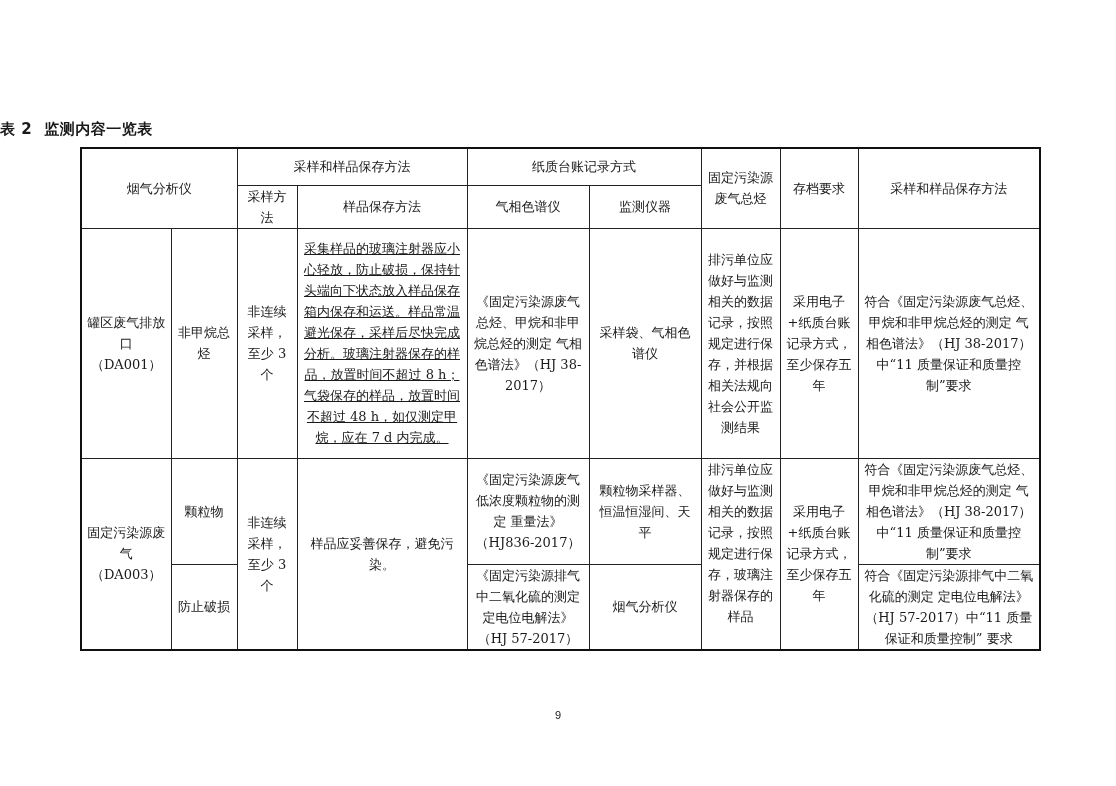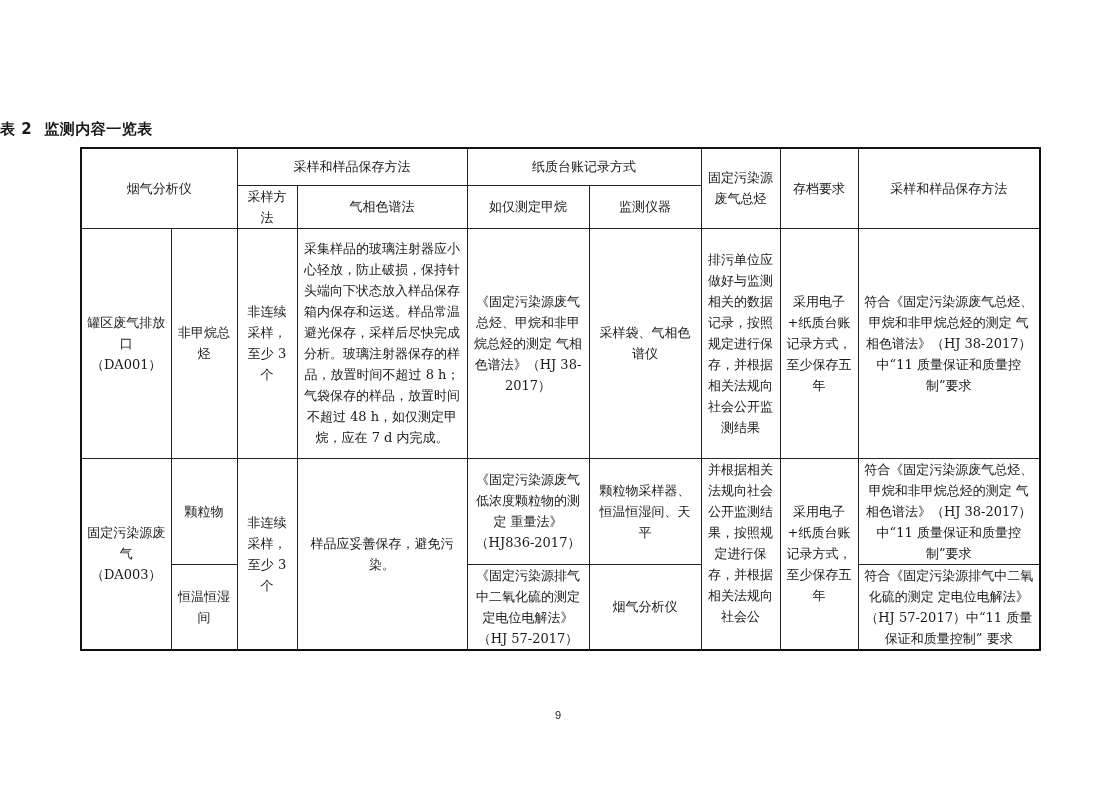--- a/index.html
+++ b/index.html
@@ -8,21 +8,21 @@
   .caption { position: absolute; top: 120px; left: 0; width: 1116px; text-align: left;
              font-size: 15px; font-weight: bold; letter-spacing: 0.5px;
              font-family: "DejaVu Sans", "Liberation Sans", sans-serif; }
   .caption .num { margin-right: 12px; }
   table.main { position: absolute; left: 80px; top: 147px; width: 959px; border-collapse: collapse;
                table-layout: fixed; font-size: 13px; line-height: 21px; }
   table.main td, table.main th { border: 1px solid #222; text-align: center; vertical-align: middle;
                padding: 0 4px; font-weight: normal; }
   table.main th { font-family: "DejaVu Sans", "Liberation Sans", sans-serif; font-size: 13px; }
   table.main { border: 2px solid #111; }
-  .left-text { text-align: center; }
+  .left-text { text-align: center; text-decoration: underline; }
   .page-num { position: absolute; top: 709px; left: 0; width: 1116px; text-align: center;
               font-size: 11px; font-family: "Liberation Sans", sans-serif; }
 </style>
 </head>
 <body>
 
 <div class="caption">
   <span class="num">表 2</span><span>监测内容一览表</span>
 </div>
 
@@ -42,22 +42,22 @@
       <tr style="height:37px">
     <th colspan="2" rowspan="2">烟气分析仪</th>
     <th colspan="2">采样和样品保存方法</th>
     <th colspan="2">纸质台账记录方式</th>
     <th rowspan="2">固定污染源废气总烃</th>
     <th rowspan="2">存档要求</th>
     <th rowspan="2">采样和样品保存方法</th>
   </tr>
   <tr style="height:43px">
     <th>采样方法</th>
-    <th>气相色谱法</th>
-    <th>如仅测定甲烷</th>
+    <th>样品保存方法</th>
+    <th>气相色谱仪</th>
     <th>监测仪器</th>
   </tr>
 
   <tr style="height:230px">
     <td>罐区废气排放口（DA001）</td>
     <td>非甲烷总烃</td>
     <td>非连续采样，至少 3 个</td>
     <td class="left-text">采集样品的玻璃注射器应小心轻放，防止破损，保持针头端向下状态放入样品保存箱内保存和运送。样品常温避光保存，采样后尽快完成分析。玻璃注射器保存的样品，放置时间不超过 8 h；气袋保存的样品，放置时间不超过 48 h，如仅测定甲烷，应在 7 d 内完成。</td>
     <td>《固定污染源废气总烃、甲烷和非甲烷总烃的测定 气相色谱法》（HJ 38-2017）</td>
     <td>采样袋、气相色谱仪</td>
@@ -66,26 +66,26 @@
     <td>符合《固定污染源废气总烃、甲烷和非甲烷总烃的测定 气相色谱法》（HJ 38-2017）中“11 质量保证和质量控制”要求</td>
   </tr>
 
   <tr style="height:103px">
     <td rowspan="2">固定污染源废气（DA003）</td>
     <td>颗粒物</td>
     <td rowspan="2">非连续采样，至少 3 个</td>
     <td rowspan="2">样品应妥善保存，避免污染。</td>
     <td>《固定污染源废气 低浓度颗粒物的测定 重量法》（HJ836-2017）</td>
     <td>颗粒物采样器、恒温恒湿间、天平</td>
-    <td rowspan="2" style="vertical-align:top; overflow:hidden">并根据相关法规向社会公开监测结果，按照规定进行保存，并根据相关法规向社会公</td>
+    <td rowspan="2" style="vertical-align:top; overflow:hidden">排污单位应做好与监测相关的数据记录，按照规定进行保存，玻璃注射器保存的样品</td>
     <td rowspan="2">采用电子+纸质台账记录方式，至少保存五年</td>
     <td>符合《固定污染源废气总烃、甲烷和非甲烷总烃的测定 气相色谱法》（HJ 38-2017）中“11 质量保证和质量控制”要求</td>
   </tr>
   <tr style="height:85px">
-    <td>恒温恒湿间</td>
+    <td>防止破损</td>
     <td>《固定污染源排气中二氧化硫的测定 定电位电解法》（HJ 57-2017）</td>
     <td>烟气分析仪</td>
     <td>符合《固定污染源排气中二氧化硫的测定 定电位电解法》（HJ 57-2017）中“11 质量保证和质量控制” 要求</td>
   </tr>
 </tbody>
   </table>
 
 <div class="page-num">9</div>
 
 </body></html>

